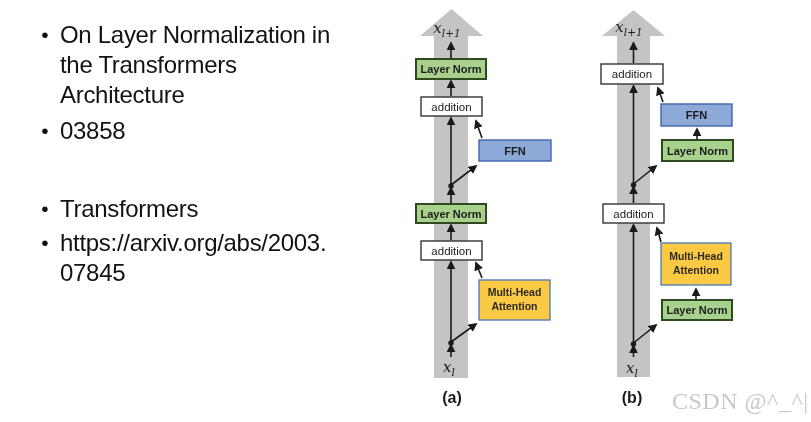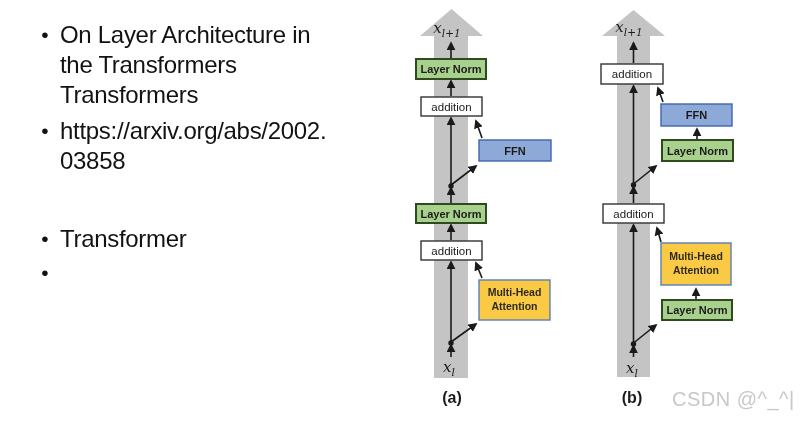--- a/index.html
+++ b/index.html
@@ -27,52 +27,55 @@
   .add-label{font-size:11.5px;font-weight:400;text-anchor:middle;}
   .mha-label{font-size:10.5px;font-weight:600;text-anchor:middle;fill:#2e2a20;}
   .cap{font-size:16px;font-weight:700;text-anchor:middle;}
   .math{font-family:"DejaVu Serif",serif;font-style:italic;font-size:15px;text-anchor:middle;}
   .msub{font-size:10.5px;}
   .box-outline-thin{stroke-width:1.4;}
   .box-outline-green{stroke-width:2;}
   
   .watermark{
     position:absolute;left:672px;top:388px;width:135px;text-align:left;
-    font-size:20px;color:#c8c8c8;letter-spacing:0.5px;white-space:nowrap;
+    font-size:24px;color:#c8c8c8;letter-spacing:0.5px;white-space:nowrap;font-family:Liberation Serif, serif;
   }
 </style>
 </head>
 <body>
 
 <div class="slide">
 
   <div class="bullets">
     <div class="item i1">
       <span class="bm">•</span>
       <div class="txt">
-        <div>On Layer Architecture in</div>
+        <div>On Layer Normalization in</div>
         <div>the Transformers</div>
-        <div>Transformers</div>
+        <div>Architecture</div>
       </div>
     </div>
     <div class="item i2">
       <span class="bm">•</span>
       <div class="txt">
-        <div>https://arxiv.org/abs/2002.</div>
         <div>03858</div>
       </div>
     </div>
     <div class="item i3">
       <span class="bm">•</span>
       <div class="txt">
-        <div>Transformer</div>
+        <div>Transformers</div>
       </div>
     </div>
     <div class="item i4">
       <span class="bm">•</span>
+      <div class="txt">
+        <div>https://arxiv.org/abs/2003.</div>
+        <div>07845</div>
+      </div>
     </div>
   </div>
 
   <svg width="811" height="422" viewBox="0 0 811 422">
     <defs>
       <marker id="arr" viewBox="0 0 10 10" refX="8" refY="5" markerWidth="9" markerHeight="9" markerUnits="userSpaceOnUse" orient="auto">
         <path d="M0,0 L10,5 L0,10 z" fill="#1a1a1a"></path>
       </marker>
     </defs>
 

